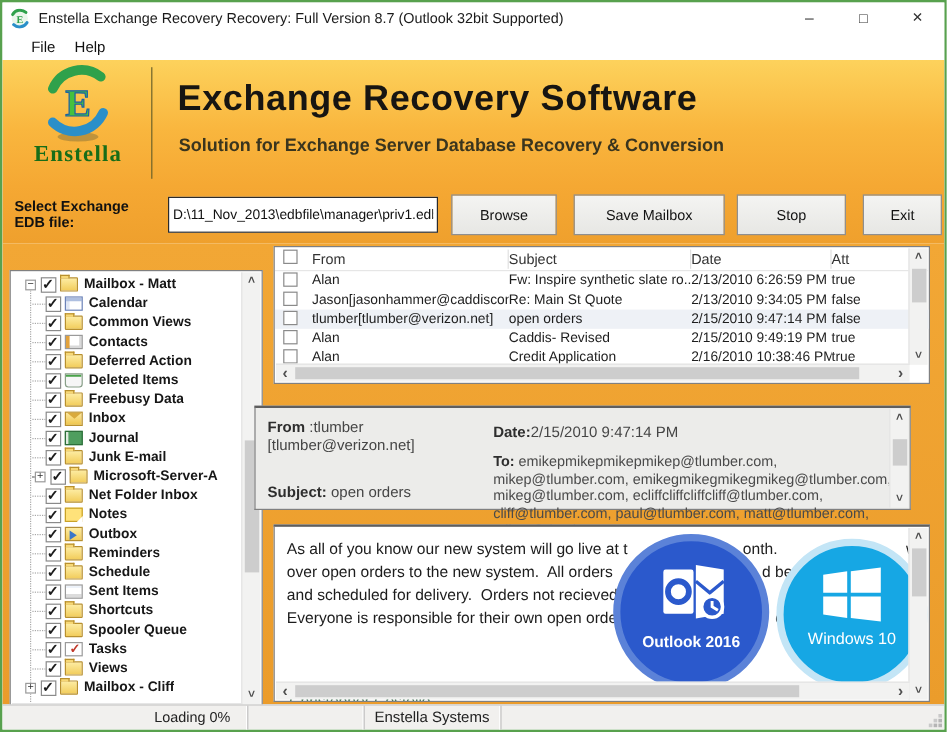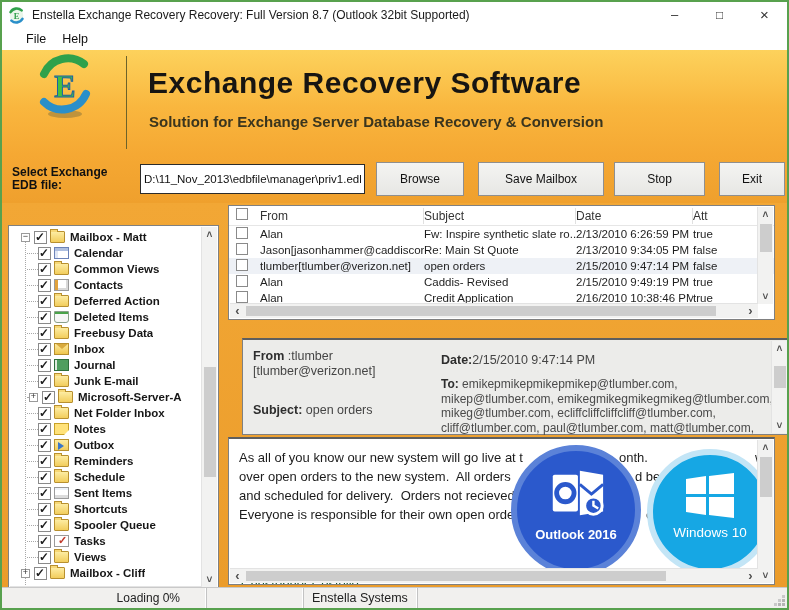--- a/index.html
+++ b/index.html
@@ -103,21 +103,21 @@
   .c-check .cb { width:12px; height:12px; }
   .c-from { width:166px; flex:none; padding-left:2px; overflow:hidden; white-space:nowrap; }
   .c-subj { width:152px; flex:none; overflow:hidden; white-space:nowrap; }
   .c-date { width:117px; flex:none; overflow:hidden; white-space:nowrap; }
   .c-att  { width:60px;  flex:none; }
   .lh .c-from,.lh .c-subj,.lh .c-date { border-right:1px solid #e0e0e0; height:16px; line-height:16px; }
   .list-vscroll { bottom:15px; }
   .list-hscroll { right:16px; }
 
   
-  .hdr-panel { left:240px; top:135px; width:547px; height:97px; background:#ececea; border-top:2px solid #5e5e5e;padding-left:32px; }
+  .hdr-panel { left:210px; top:135px; width:547px; height:87px; background:#ececea; border-top:2px solid #5e5e5e;padding-left:32px; }
   .hdr-panel .lbl { font-weight:bold; color:#2e2e2e; }
   .hd-from { position:absolute; left:10px; top:9px; width:180px; font-size:12.5px; color:#454545; line-height:15px; }
   .hd-subject { position:absolute; left:10px; top:63px; font-size:12.5px; color:#454545; }
   .hd-date { position:absolute; left:198px; top:13px; font-size:12.5px; color:#454545; }
   .hd-to { position:absolute; left:198px; top:37px; width:332px; font-size:12px; color:#4a4a4a; line-height:14.5px; }
 
   
   .body-panel { left:226px; top:234px; width:547px; height:148px; border-top:2px solid #5e5e5e; overflow:hidden; }
   .b-text { position:absolute; left:10px; top:11px; right:20px; font-size:13px; color:#1c1c1c; }
   .b-line { position:relative; height:19px; white-space:pre; overflow:visible; }
@@ -134,21 +134,21 @@
   .badge { position:absolute; border-radius:50%; z-index:5; text-align:center; }
   .badge-outlook { left:509px; top:242px; width:130px; height:130px; background:#2b59cc; border:6px solid #5b82d8; }
   .badge-windows { left:645px; top:246px; width:126px; height:126px; background:#16a7e4; border:6px solid #c3e5f6; }
   .badge svg { display:block; margin:14px auto 0; }
   .badge-label { color:#fff; font-weight:bold; font-size:13px; margin-top:2px; }
   .badge-windows .badge-label { font-weight:normal; font-size:13.5px; }
 
   
   .statusbar { position:absolute; left:0; top:585px; width:785px; height:21px; background:#f1f0ee; border-top:1px solid #c9c9c9; font-size:12px; color:#222; }
   .sb-sec { position:absolute; top:0; height:21px; line-height:20px; border-right:1px solid #c3c3c3; box-shadow:inset -1px 0 0 #fff; }
-  .sb-1 { left:0; width:205px; text-align:right; padding-right:26px; }
+  .sb-1 { left:0; width:205px; text-align:right; padding-right:14px; }
   .sb-2 { left:205px; width:97px; }
   .sb-3 { left:302px; width:114px; padding-left:8px; font-size:12.5px; }
   .sb-grip { position:absolute; right:2px; bottom:2px; width:3px; height:3px; background:#b5b5b5; box-shadow:-4px 0 0 #b5b5b5, 0 -4px 0 #b5b5b5, -8px 0 0 #c9c9c9, 0 -8px 0 #c9c9c9, -4px -4px 0 #c9c9c9; }
 </style>
 </head>
 <body>
 
 <div class="window">
 
   <div class="titlebar">
@@ -172,20 +172,21 @@
   </div>
 
   <div class="banner">
     <div class="logo-wrap">
       <svg width="66" height="66" viewBox="0 0 66 66">
         <ellipse cx="33" cy="60" rx="17" ry="4" fill="#7b6a3a" opacity="0.45"></ellipse>
         <path d="M52,10 A26,26 0 0 0 12,20" stroke="#2fa14b" stroke-width="8" fill="none" stroke-linecap="round"></path>
         <path d="M12,48 A26,26 0 0 0 54,40" stroke="#2a8fc9" stroke-width="8" fill="none" stroke-linecap="round"></path>
         <text x="33" y="43" font-size="32" font-weight="bold" fill="#45c13e" stroke="#1b5ea8" stroke-width="1" text-anchor="middle" font-family="Liberation Serif, serif">E</text>
       </svg>
+      <div class="brand-name">Enstella</div>
     </div>
     <div class="banner-divider"></div>
     <div class="banner-title">Exchange Recovery Software</div>
     <div class="banner-sub">Solution for Exchange Server Database Recovery &amp; Conversion</div>
   </div>
 
   <div class="edb-bar">
     <span class="edb-label">Select Exchange EDB file:</span>
     <input class="edb-input" type="text" value="D:\11_Nov_2013\edbfile\manager\priv1.edb" style="">
     <button class="btn btn-browse">Browse</button>

